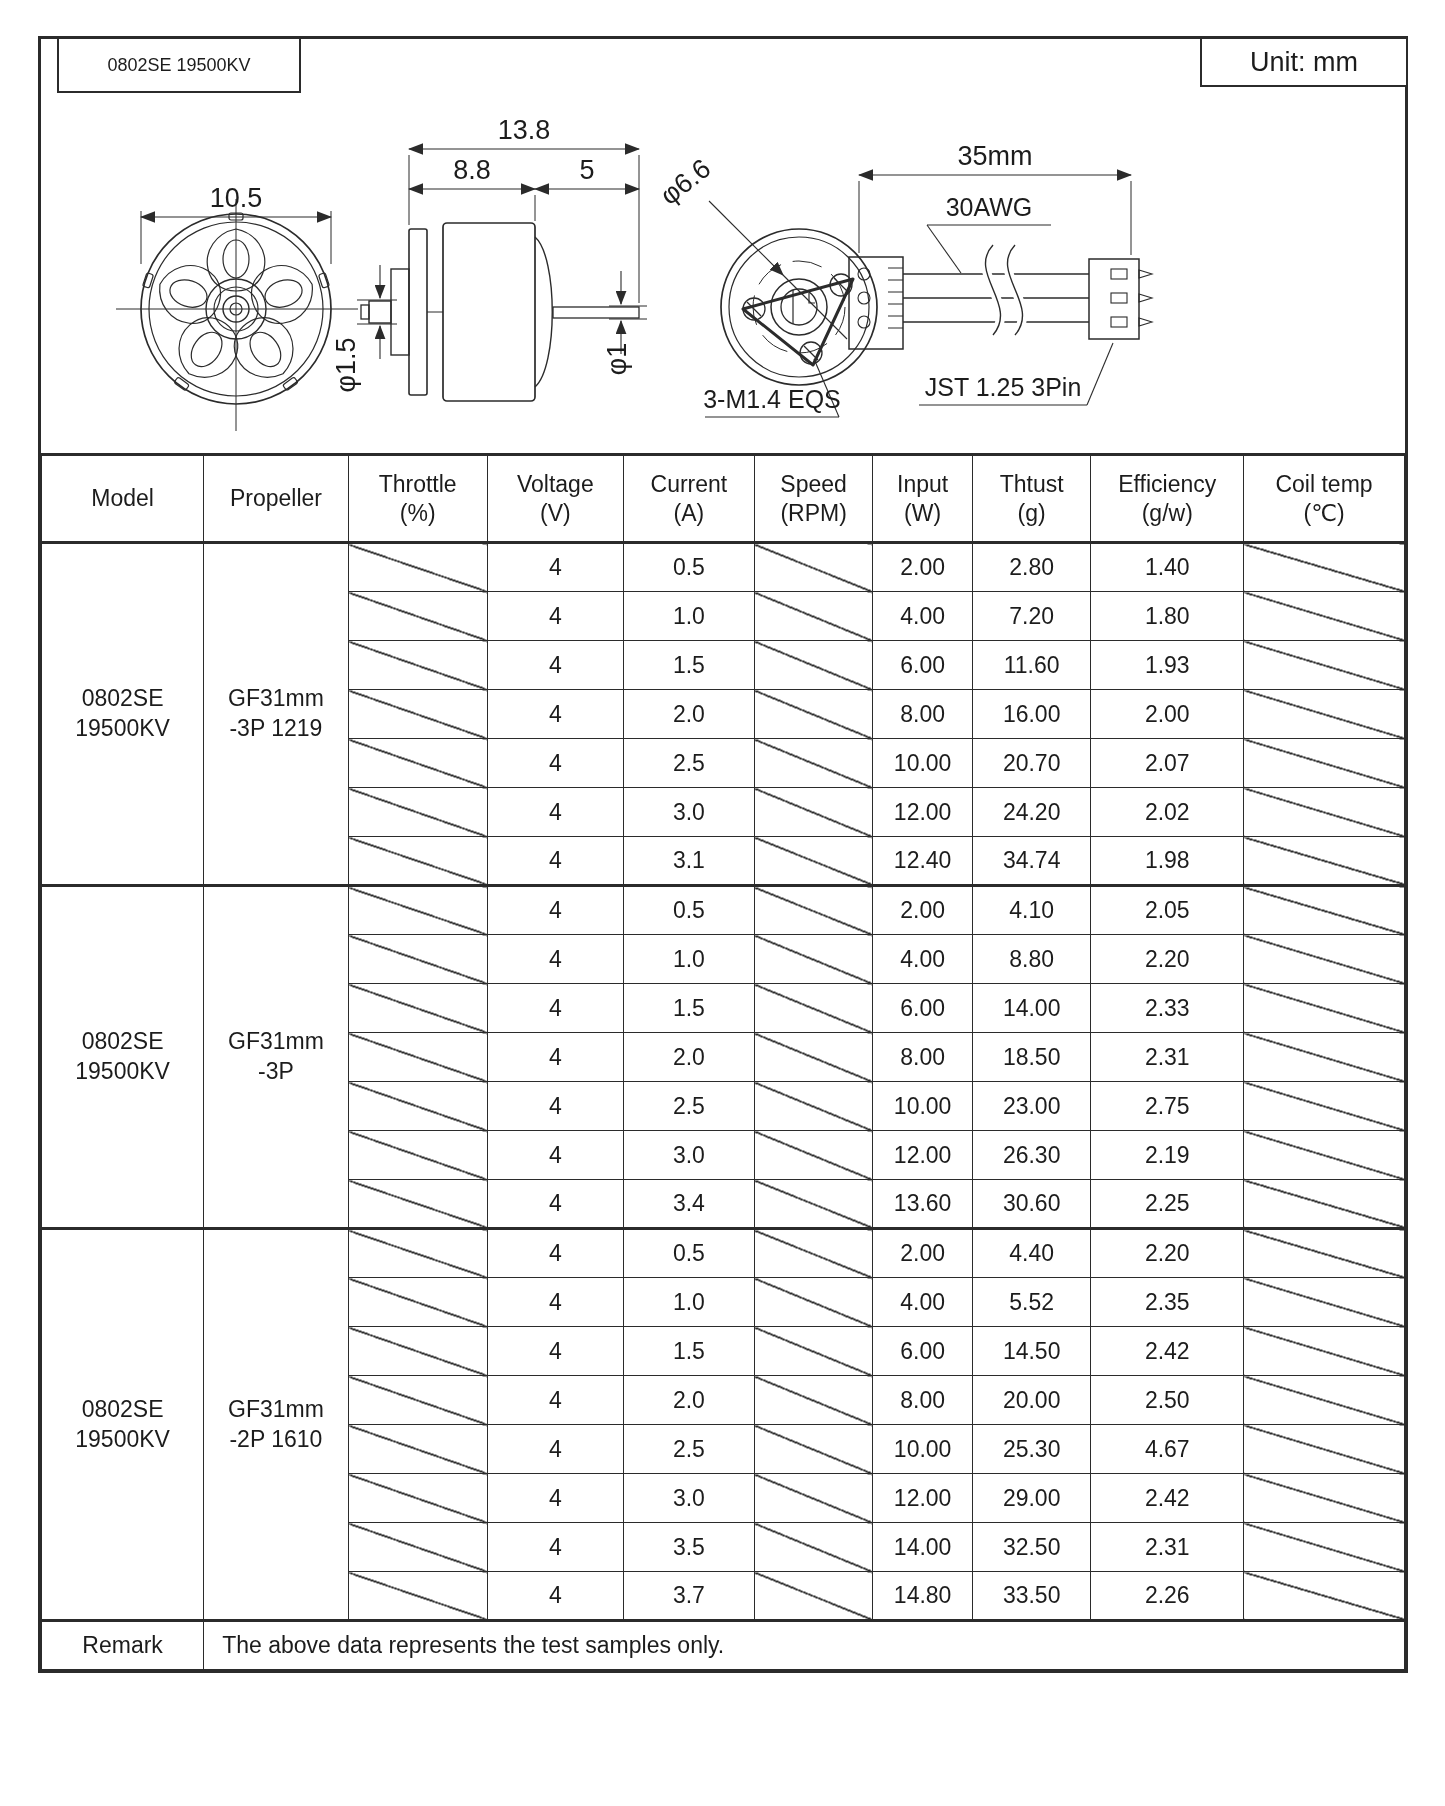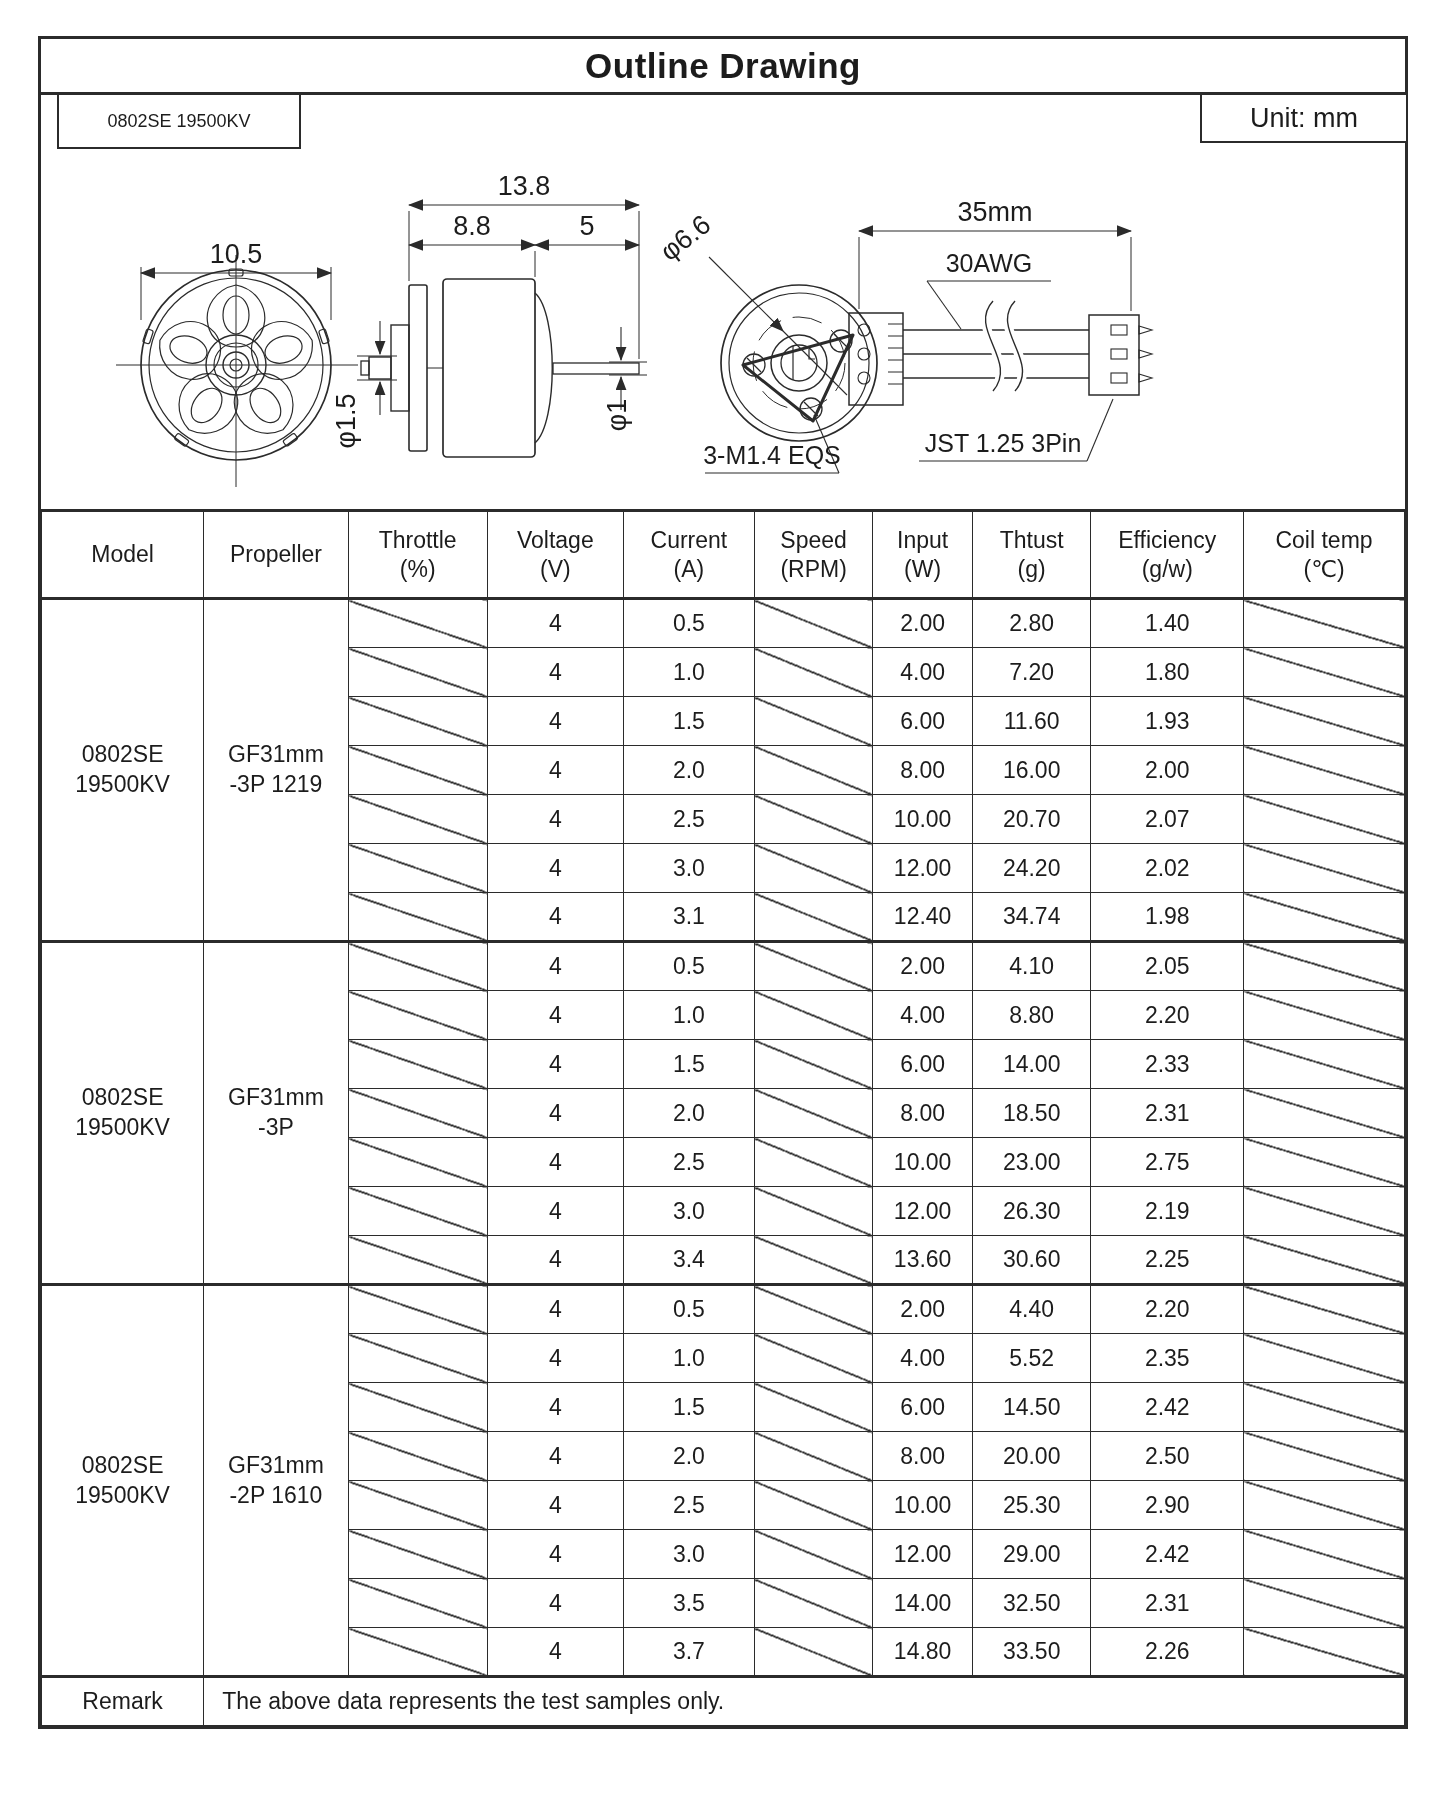--- a/index.html
+++ b/index.html
@@ -76,21 +76,20 @@
       transparent calc(50% + .9px));
   }
   tfoot td{height:49px;border-top:3px solid var(--line);}
   tfoot td.remark-text{text-align:left;padding-left:18px;}
 </style>
 </head>
 <body>
 
 <div class="doc">
 
-  <div class="title-band">Outline Drawing</div>
 
   <div class="sub-row">
     <div class="model-box">0802SE 19500KV</div>
     <div class="unit-box">Unit: mm</div>
   </div>
 
   <div class="drawing-wrap">
     <svg width="1364" height="356" viewBox="0 0 1364 356" fill="none" stroke="#2b2b2b" stroke-width="1.5">
       <defs>
         <marker id="ar" markerWidth="13" markerHeight="10" refX="12" refY="5" orient="auto-start-reverse">
@@ -470,21 +469,21 @@
           <td>2.50</td>
           <td class="slash"></td>
         </tr>
         <tr>
           <td class="slash"></td>
           <td>4</td>
           <td>2.5</td>
           <td class="slash"></td>
           <td>10.00</td>
           <td>25.30</td>
-          <td>2.90</td>
+          <td>4.67</td>
           <td class="slash"></td>
         </tr>
         <tr>
           <td class="slash"></td>
           <td>4</td>
           <td>3.0</td>
           <td class="slash"></td>
           <td>12.00</td>
           <td>29.00</td>
           <td>2.42</td>

